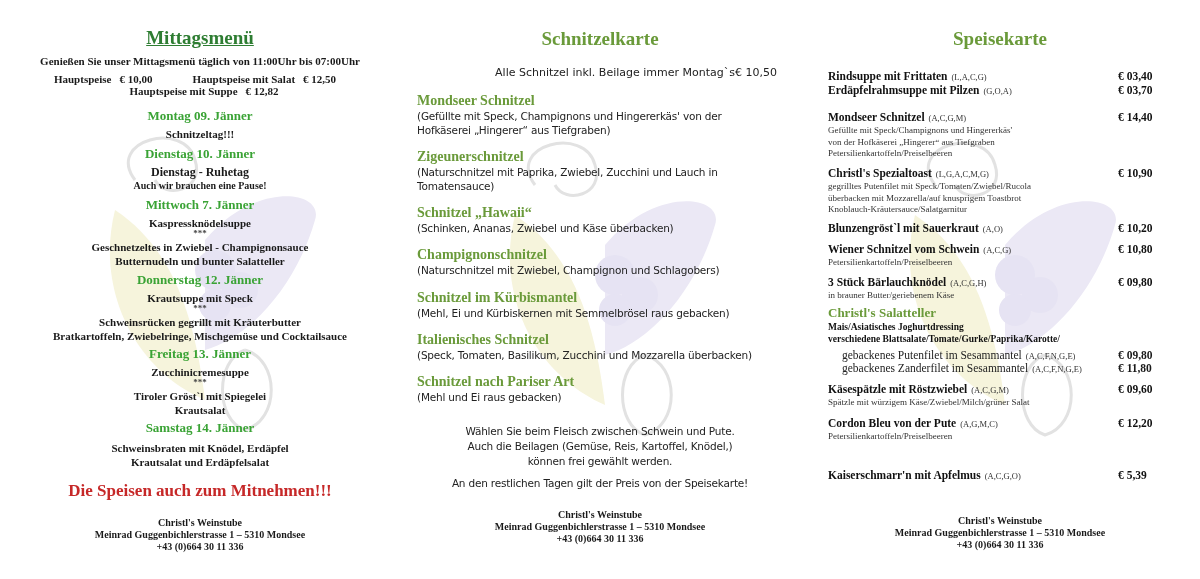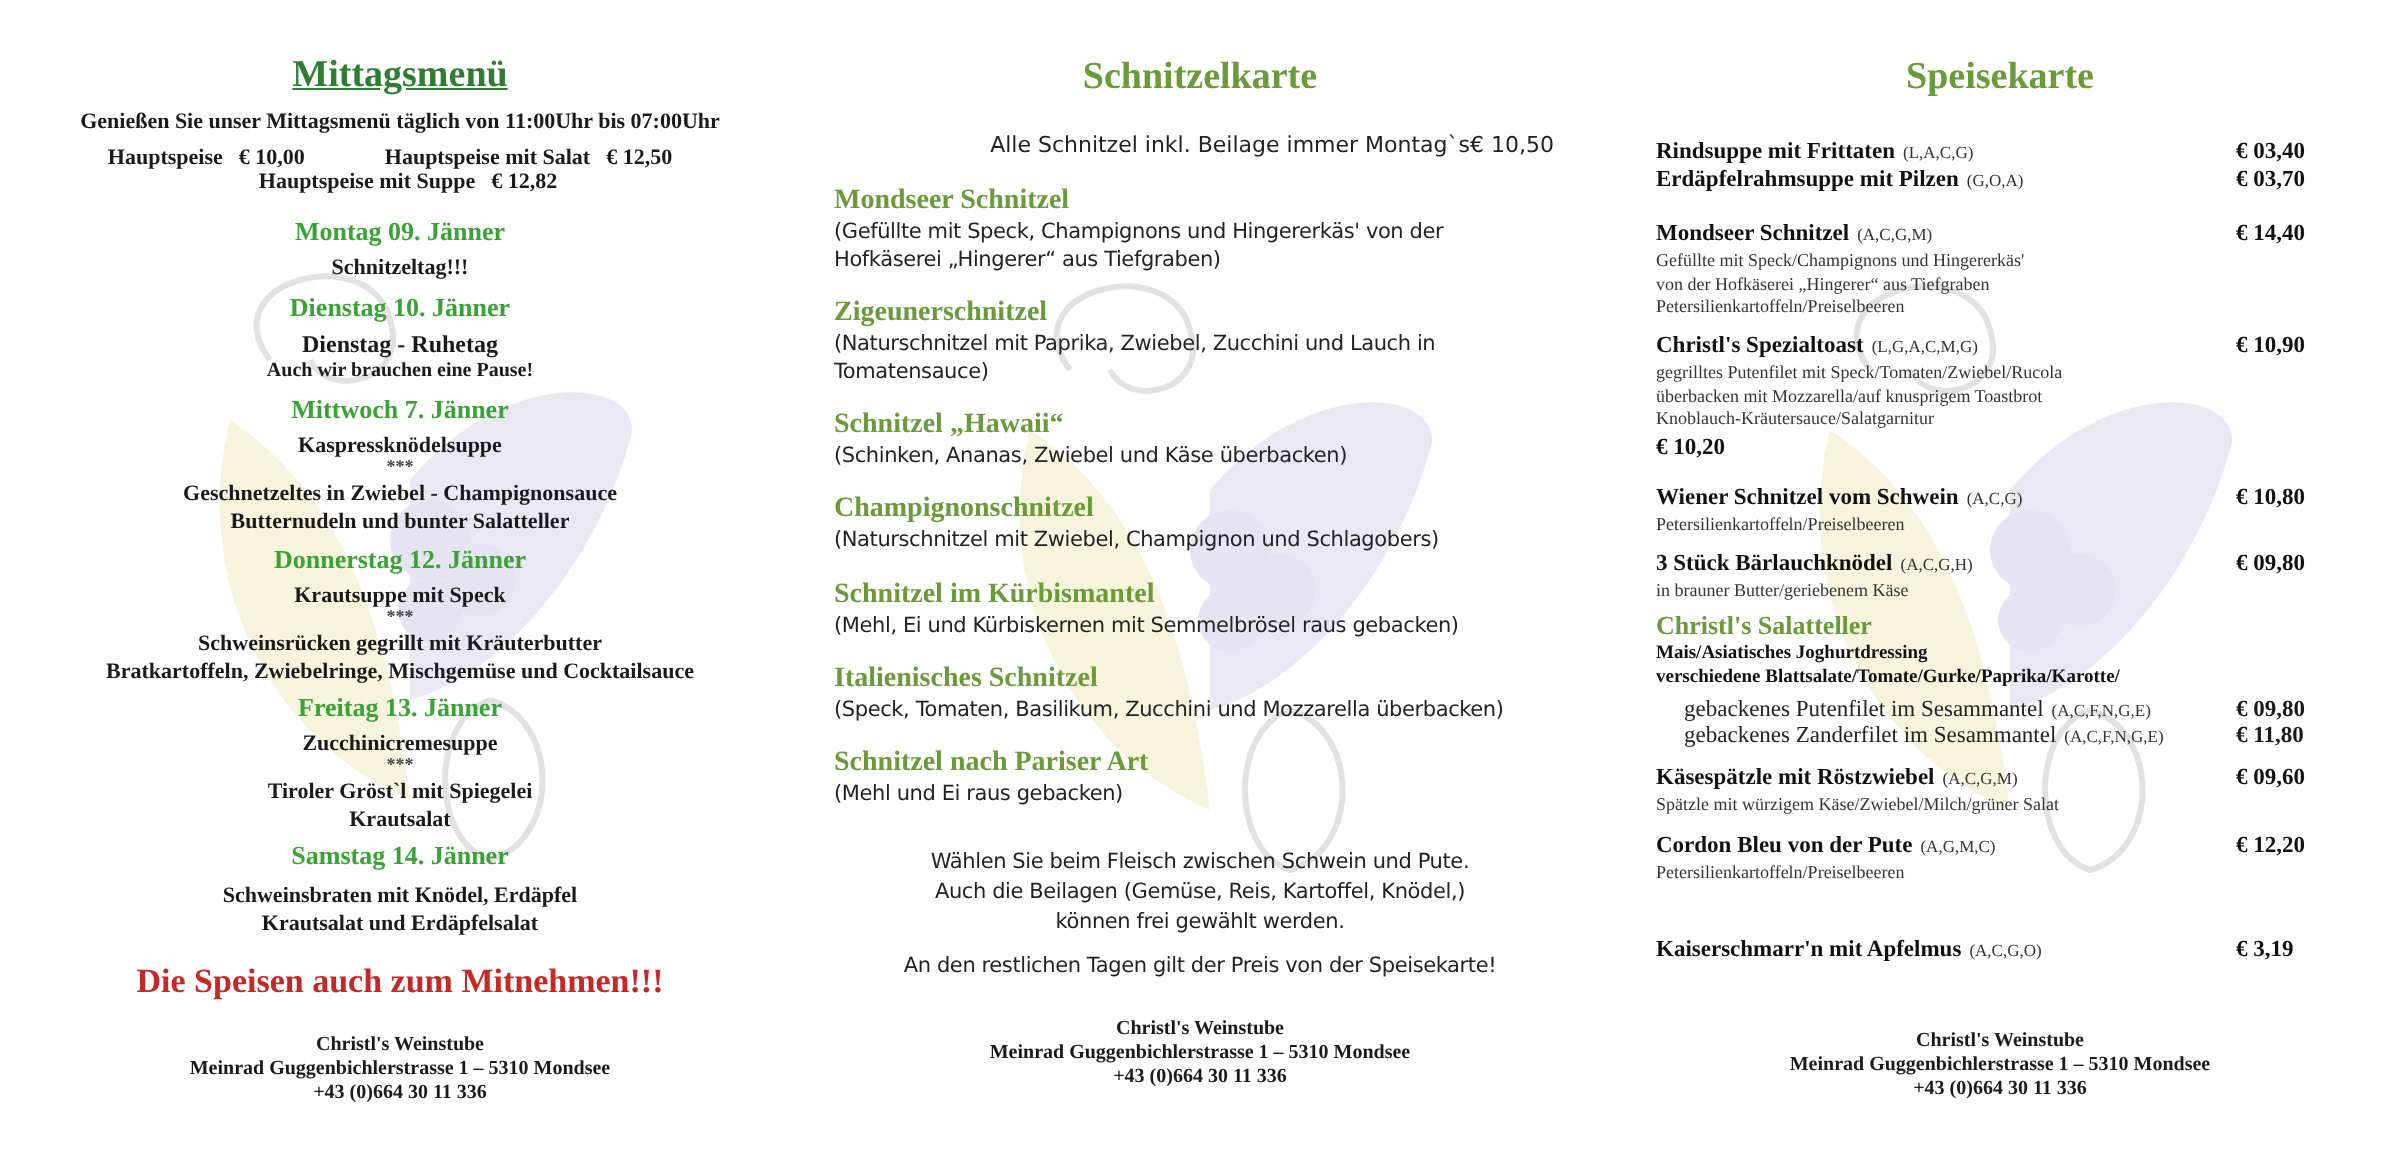--- a/index.html
+++ b/index.html
@@ -257,20 +257,21 @@
           <span><span class="nm">Christl's Spezialtoast</span> <span class="al">(L,G,A,C,M,G)</span></span>
           <span class="pr">€  10,90</span>
         </div>
       <div class="ds">gegrilltes Putenfilet mit Speck/Tomaten/Zwiebel/Rucola</div>
       <div class="ds">überbacken mit Mozzarella/auf knusprigem Toastbrot</div>
       <div class="ds">Knoblauch-Kräutersauce/Salatgarnitur</div>
     </div>
 
     <div class="item" style="top:218px">
       <div class="row">
+          <span><span class="nm">Blunzengröst`l mit Sauerkraut</span> <span class="al">(A,O)</span></span>
           <span class="pr">€  10,20</span>
         </div>
     </div>
 
     <div class="item" style="top:239px">
       <div class="row">
           <span><span class="nm">Wiener Schnitzel vom Schwein</span> <span class="al">(A,C,G)</span></span>
           <span class="pr">€  10,80</span>
         </div>
       <div class="ds">Petersilienkartoffeln/Preiselbeeren</div>
@@ -310,21 +311,21 @@
       <div class="row">
           <span><span class="nm">Cordon Bleu von der Pute</span> <span class="al">(A,G,M,C)</span></span>
           <span class="pr">€  12,20</span>
         </div>
       <div class="ds">Petersilienkartoffeln/Preiselbeeren</div>
     </div>
 
     <div class="item" style="top:465px">
       <div class="row">
           <span><span class="nm">Kaiserschmarr'n mit Apfelmus</span> <span class="al">(A,C,G,O)</span></span>
-          <span class="pr">€  3,19</span>
+          <span class="pr">€  5,39</span>
         </div>
     </div>
 
     <div class="footer" style="top:515px">
       <div>Christl's Weinstube</div>
       <div>Meinrad Guggenbichlerstrasse 1 – 5310 Mondsee</div>
       <div>+43 (0)664 30 11 336</div>
     </div>
   </div>
 </section>

